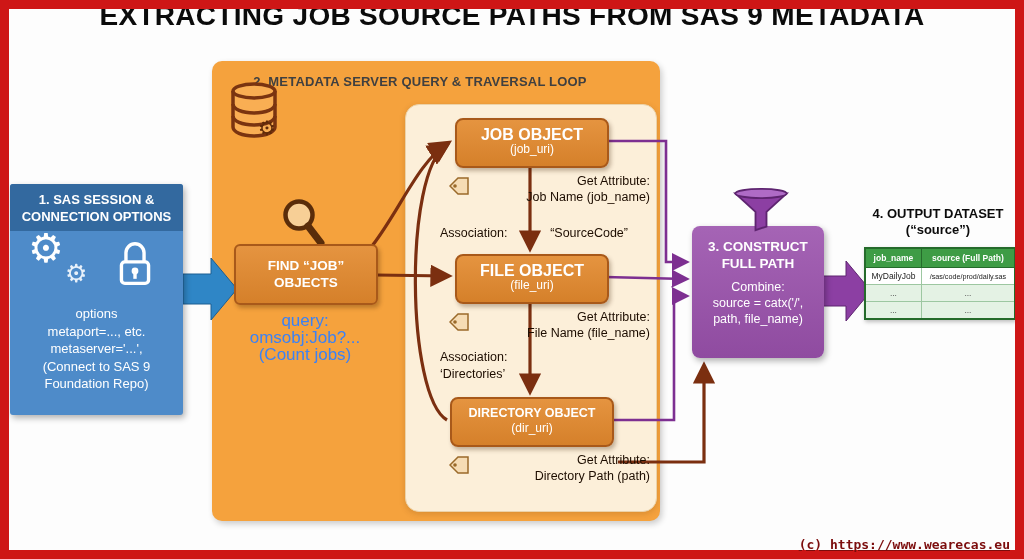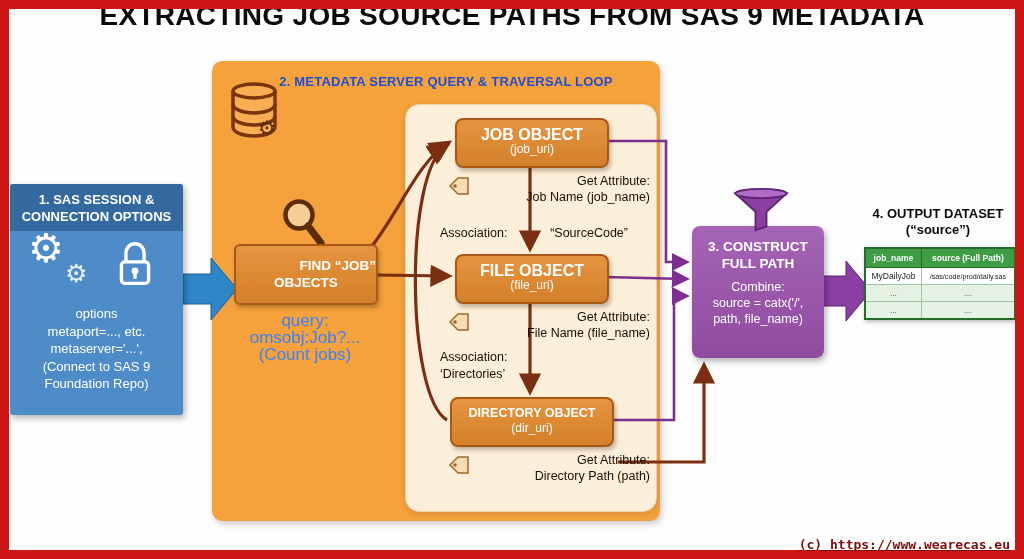--- a/index.html
+++ b/index.html
@@ -22,21 +22,21 @@
   #step1 .icons{position:relative;height:74px;}
   #step1 .gear1{position:absolute;left:18px;top:-6px;font-size:40px;color:#fff;}
   #step1 .gear2{position:absolute;left:55px;top:28px;font-size:25px;color:#e8f1fa;}
   #step1 .locksvg{position:absolute;left:104px;top:6px;}
   #step1 .body-text{color:#fff;font-size:13px;line-height:17.5px;text-align:center;}
 
   
   #step2-panel{left:212px;top:61px;width:448px;height:460px;background:#F5A23D;
     border-radius:10px;z-index:1;box-shadow:2px 3px 6px rgba(0,0,0,.2);}
   #step2-title{left:212px;top:74px;width:416px;text-align:center;font-weight:800;
-    font-size:13px;color:#1d4ed8;z-index:2;letter-spacing:.2px;padding-left:26px;}
+    font-size:13px;color:#404040;z-index:2;letter-spacing:.2px;}
   #db-icon{left:228px;top:82px;z-index:2;}
   #db-gear{left:258px;top:116px;font-size:20px;color:#5e2a08;z-index:3;}
   #magnifier{left:277px;top:196px;z-index:2;}
 
   .orange-box{background:linear-gradient(#E59440,#D5802A);border:2px solid #A8591A;
     border-radius:8px;color:#fff;text-align:center;z-index:4;
     box-shadow:2px 3px 4px rgba(60,30,0,.3);}
   .orange-box .t1{font-weight:800;font-size:16px;line-height:15px;margin-top:7px;}
   .orange-box .t2{font-size:12px;line-height:15px;}
 
@@ -163,21 +163,21 @@
     <div class="body-text">
       <div>options</div>
       <div>metaport=..., etc.</div>
       <div>metaserver='...',</div>
       <div>(Connect to SAS 9</div>
       <div>Foundation Repo)</div>
     </div>
   </div>
 
   <div id="find-box" class="abs orange-box">
-    <div class="t1" style="font-weight:800;text-align:right;">FIND “JOB”</div>
+    <div class="t1" style="font-weight:800;">FIND “JOB”</div>
     <div class="t2">OBJECTS</div>
   </div>
   <div id="query-text" class="abs">
     <div>query:</div>
     <div>omsobj:Job?...</div>
     <div>(Count jobs)</div>
   </div>
 
   <div id="job-box" class="abs orange-box">
     <div class="t1">JOB OBJECT</div>

